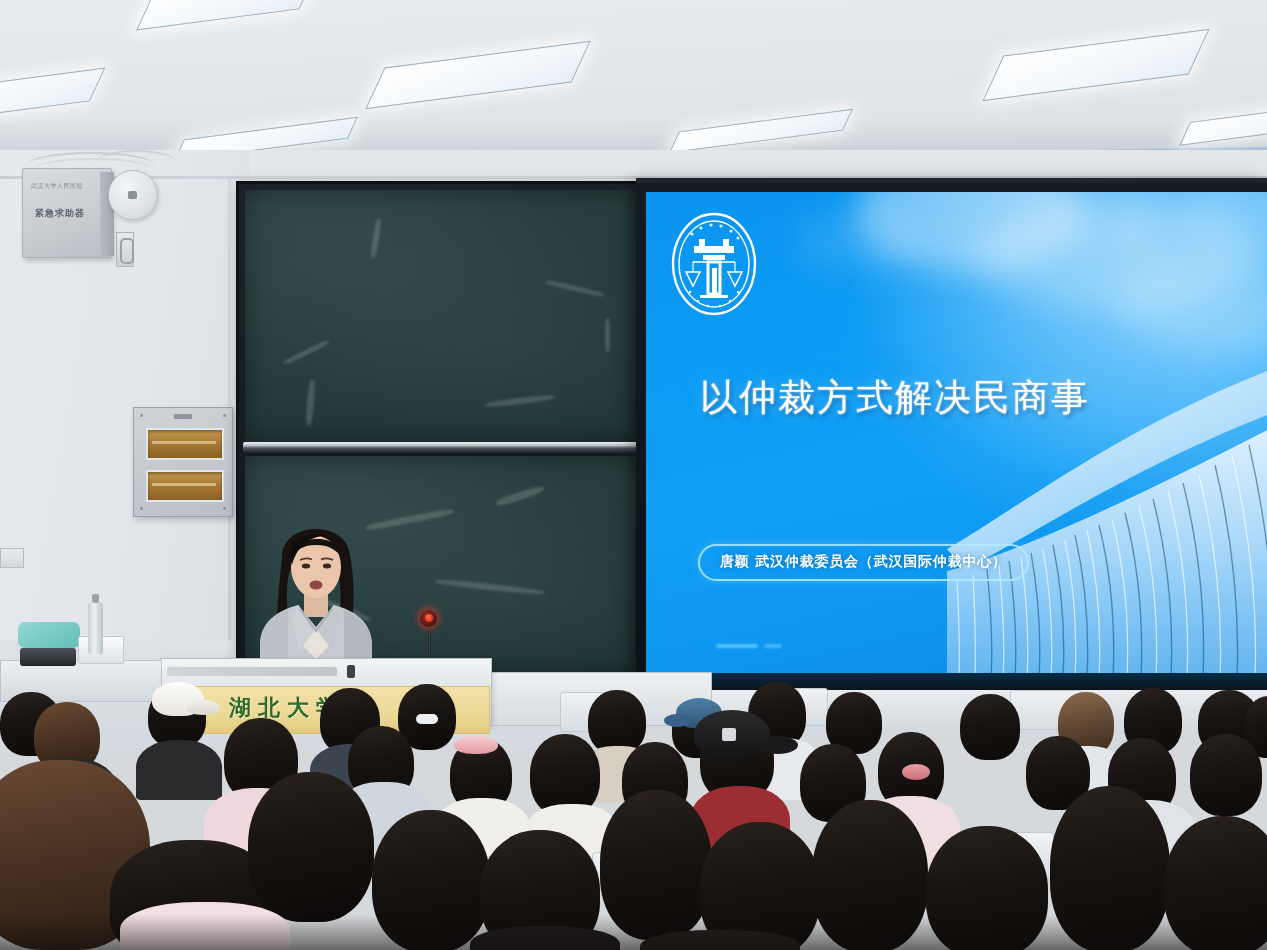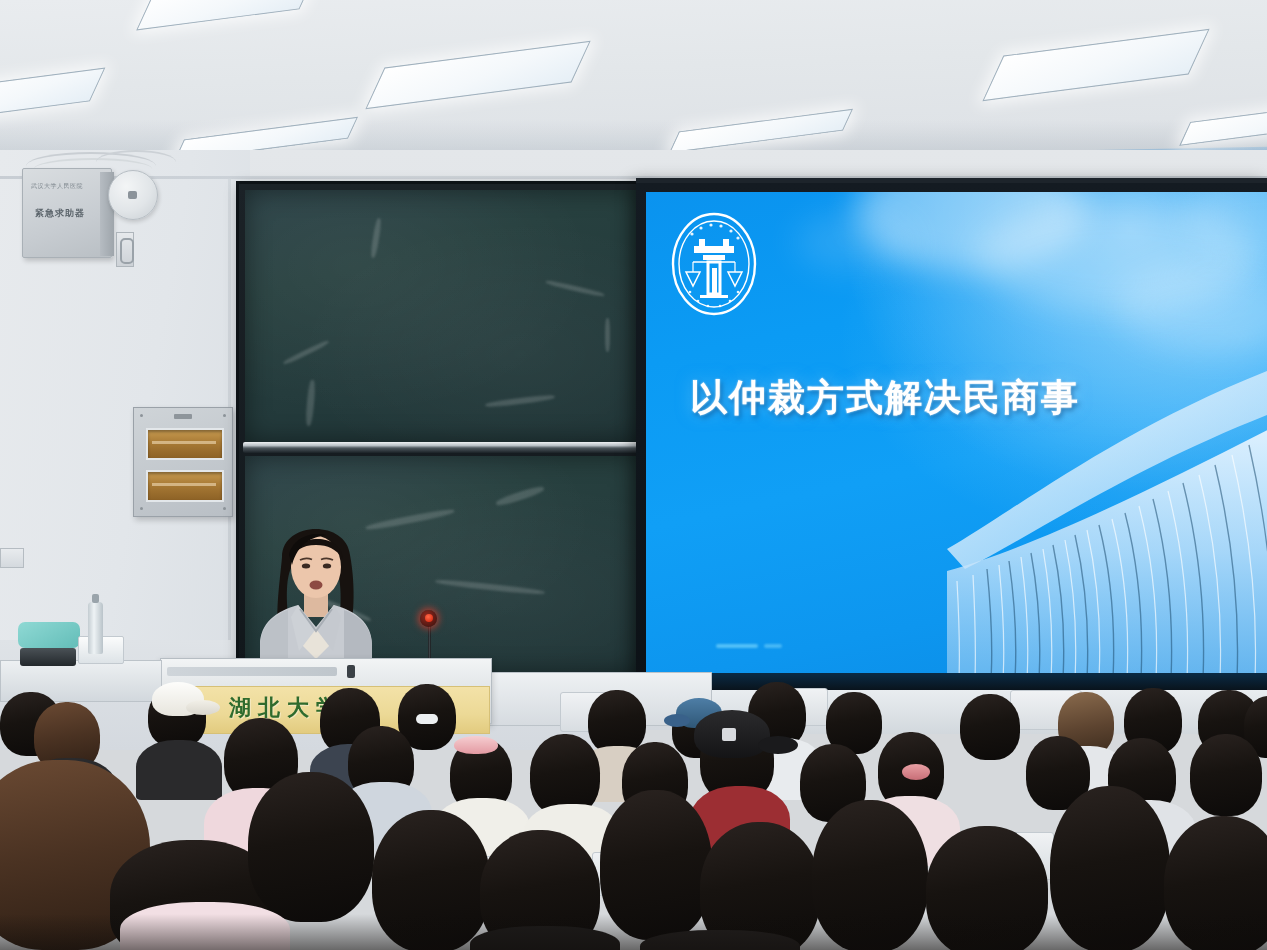--- a/index.html
+++ b/index.html
@@ -211,22 +211,22 @@
   .bridge{
     position:absolute;right:-10px;bottom:-6px;width:330px;height:320px;overflow:hidden;
   }
 
   
   .logo{
     position:absolute;left:24px;top:18px;width:88px;height:108px;
   }
 
   .slide-title{
-    position:absolute;left:44px;top:176px;width:430px;
-    color:#ffffff;font-weight:bold;
+    position:absolute;left:54px;top:176px;width:430px;
+    color:#ffffff;font-weight:normal;
     font-family:"DejaVu Sans","Liberation Sans",sans-serif;
     font-size:37px;line-height:1.62;letter-spacing:2px;
     text-shadow:0 0 2px rgba(255,255,255,.8), 2px 3px 5px rgba(0,60,120,.55), 0 0 16px rgba(160,220,255,.5);
   }
   .slide-title .ln{display:block;white-space:nowrap;}
   .subtitle-pill{
     position:absolute;left:52px;top:352px;
     padding:7px 20px 8px;
     border:2px solid rgba(180,235,255,.85);
     border-radius:20px;
@@ -522,20 +522,21 @@
           <path d="M221 132 C240 207 242 271 240 320"></path>
           <path d="M252 116 C273 201 275 269 273 320"></path>
           <path d="M285 96 C308 195 310 267 308 320"></path>
         </g>
       </svg>
 
       <div class="slide-title" data-interactable="false">
         <span class="ln" data-interactable="false">以仲裁方式解决民商事</span>
       </div>
 
+      <div class="subtitle-pill" data-interactable="false">唐颖  武汉仲裁委员会（武汉国际仲裁中心）</div>
 
       <div class="slide-mark" data-interactable="false"></div>
       <div class="slide-mark2" data-interactable="false"></div>
     </div>
     <div class="screen-foot" data-interactable="false"></div>
   </div>
 
   <div class="desk-far" data-interactable="false"></div>
   <div class="desk-right" data-interactable="false"></div>
   <div class="podium" data-interactable="false">

